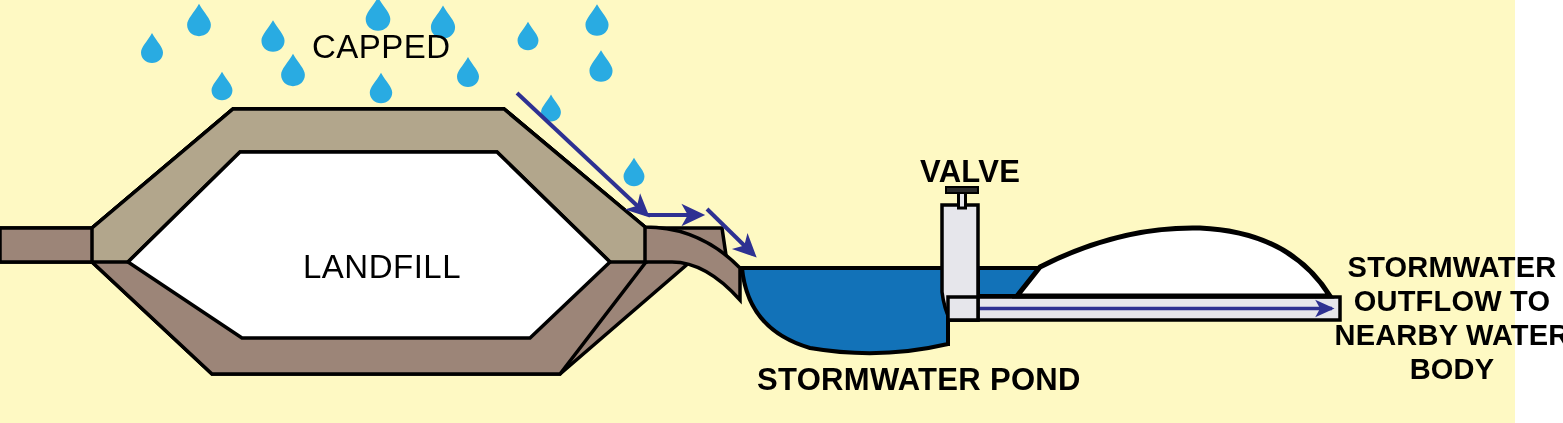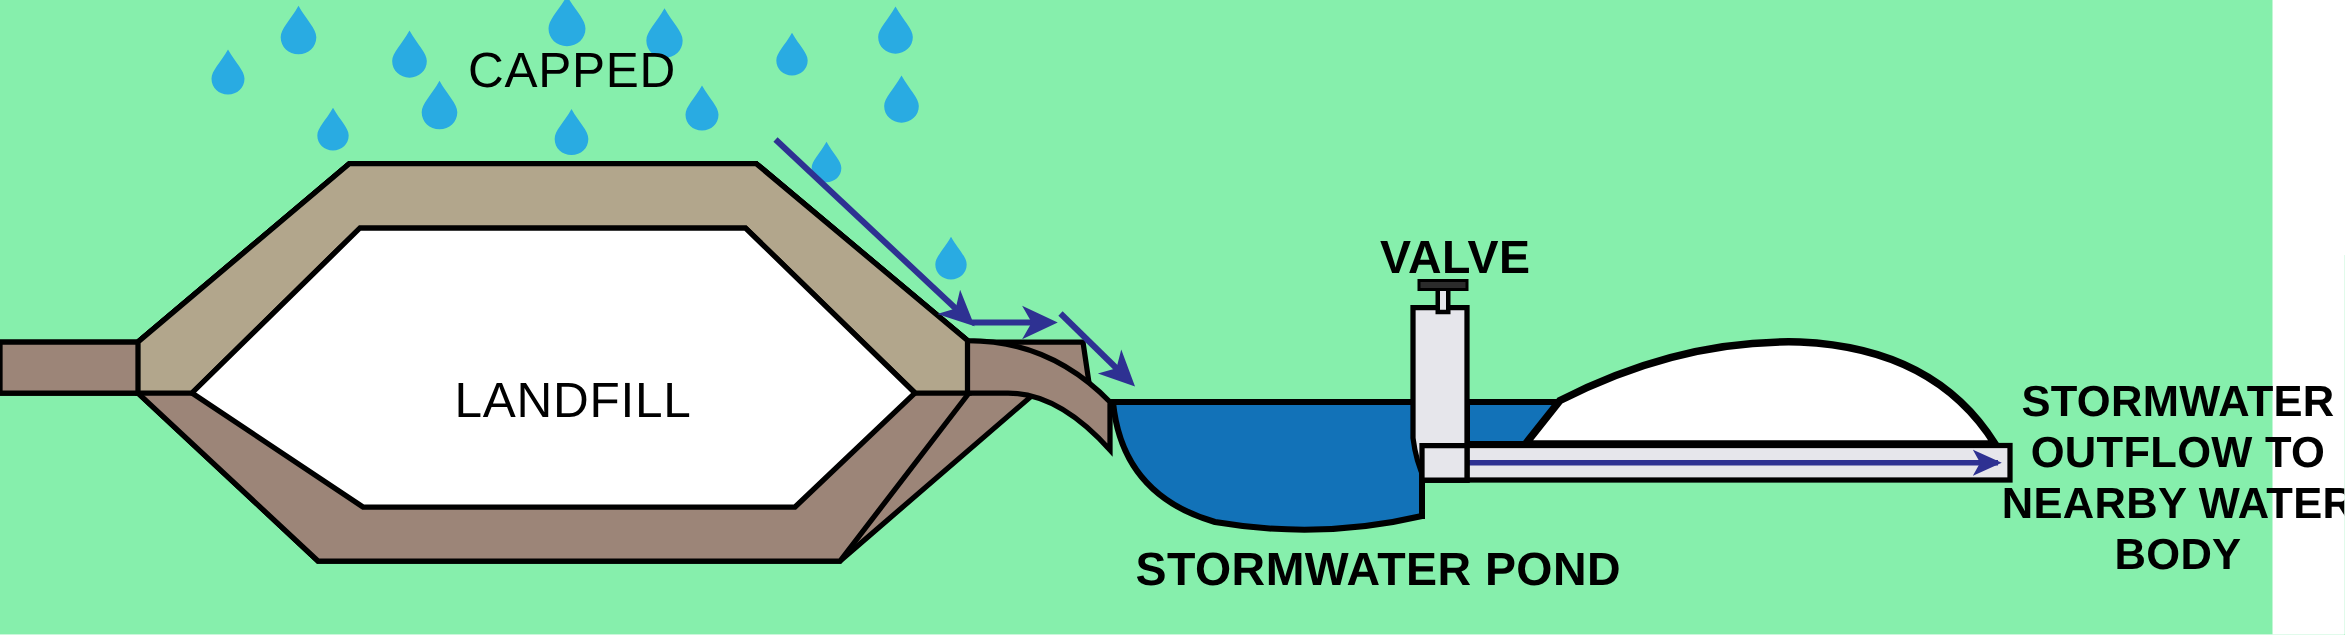--- a/index.html
+++ b/index.html
@@ -10,21 +10,21 @@
   body {
     width: 1563px;
     height: 423px;
     font-family: "Liberation Sans", sans-serif;
     overflow: hidden;
   }
   #diagram-root {
     position: relative;
     width: 1515px;
     height: 423px;
-    background: #86efac;
+    background: #fef9c3;
   }
   svg#scene {
     display: block;
     width: 1563px;
     height: 423px;
   }
   .dlabel {
     font-family: "Liberation Sans", sans-serif;
     font-weight: 400;
     fill: #000000;

